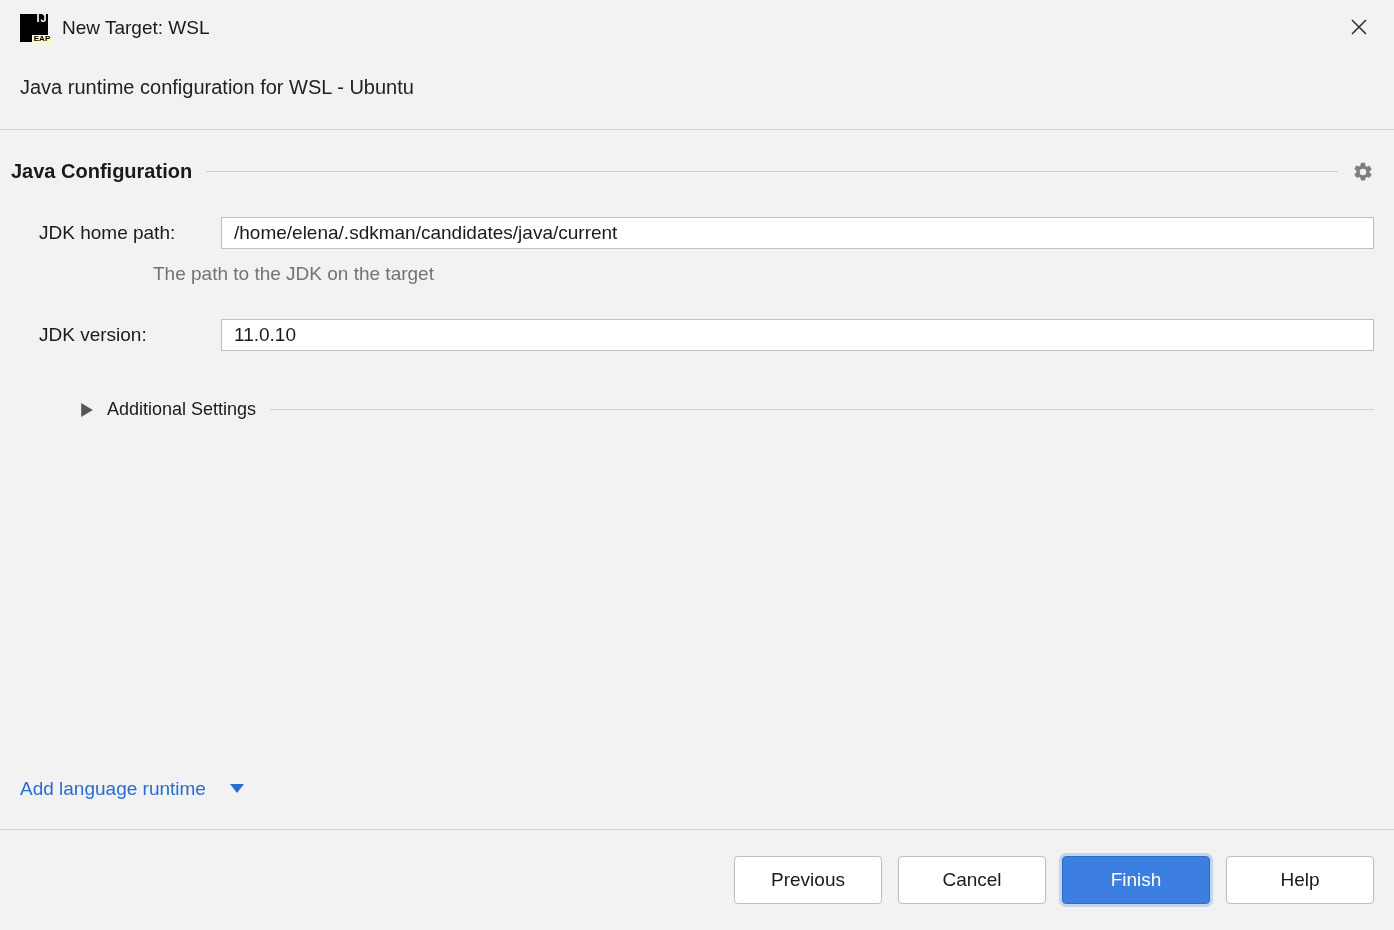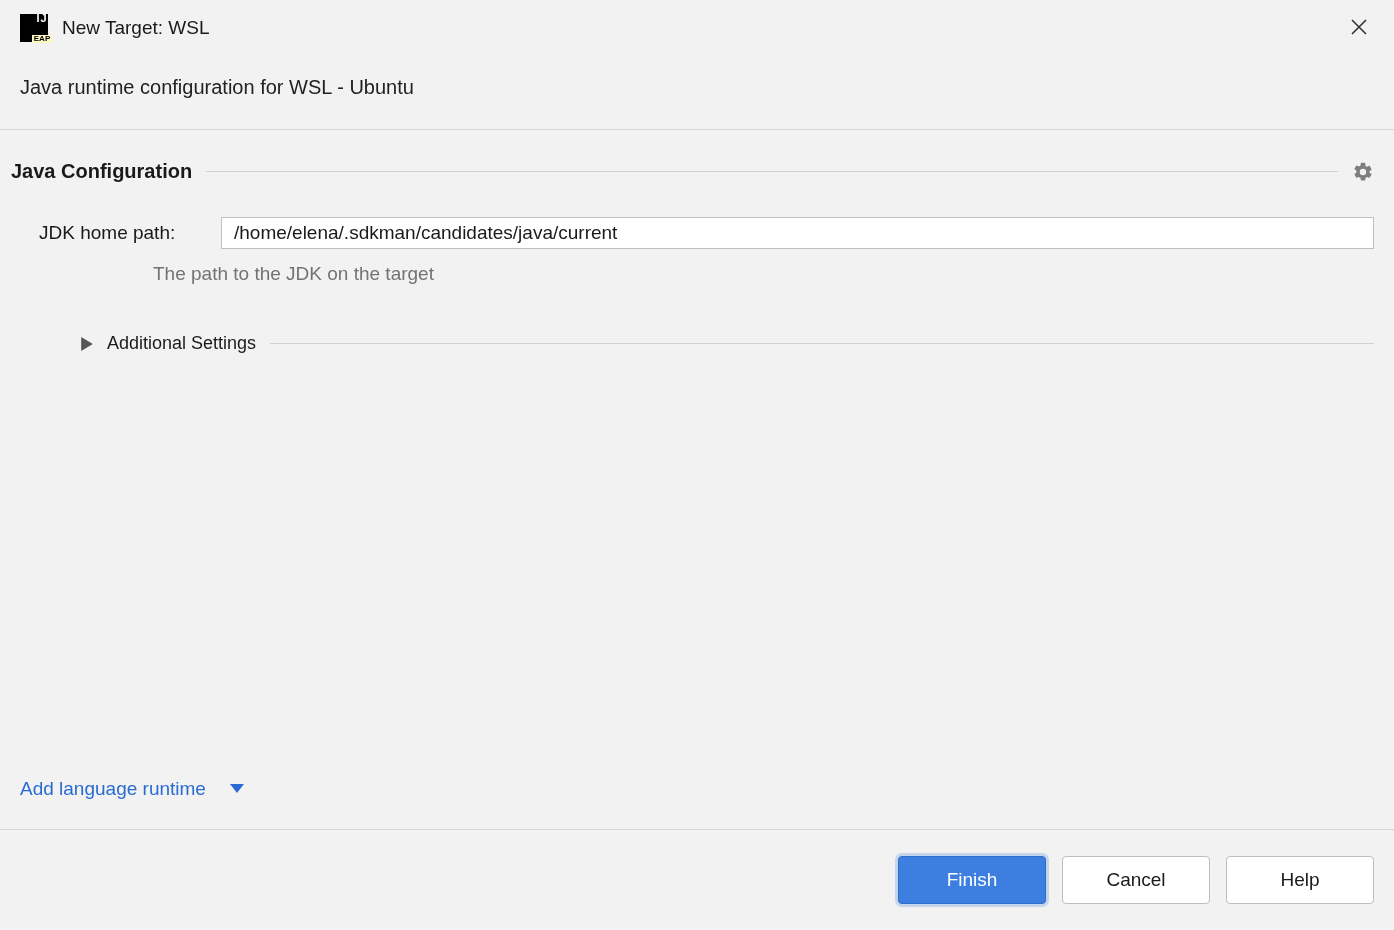--- a/index.html
+++ b/index.html
@@ -207,20 +207,24 @@
     </span>
   </div>
 
   <div class="form">
     <div class="form-row">
       <div class="form-label">JDK home path:</div>
       <input class="form-input" type="text" value="/home/elena/.sdkman/candidates/java/current" style="">
     </div>
     <div class="form-hint">The path to the JDK on the target</div>
 
+    <div class="form-row">
+      <div class="form-label">JDK version:</div>
+      <input class="form-input" type="text" value="11.0.10" style="">
+    </div>
 
     <div class="collapsible">
       <span class="tri-icon">
         <svg width="12" height="14" viewBox="0 0 10 12">
             <polygon points="0,0 10,6 0,12" fill="#555"></polygon>
           </svg>
       </span>
       <span class="collapsible-label">Additional Settings</span>
       <div class="collapsible-line"></div>
     </div>
@@ -232,16 +236,17 @@
   <span class="chev">
     <svg width="14" height="10" viewBox="0 0 14 10">
         <polygon points="0,0 14,0 7,9" fill="#2a6bd3"></polygon>
       </svg>
   </span>
 </div>
 
 <hr class="footer-sep">
 
 <div class="footer">
+  <button class="btn">Previous</button>
+  <button class="btn">Cancel</button>
   <button class="btn primary">Finish</button>
-  <button class="btn">Cancel</button>
   <button class="btn">Help</button>
 </div>
 
 </body></html>

